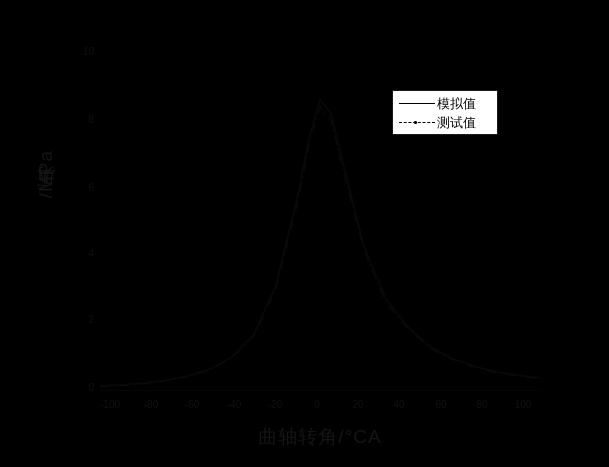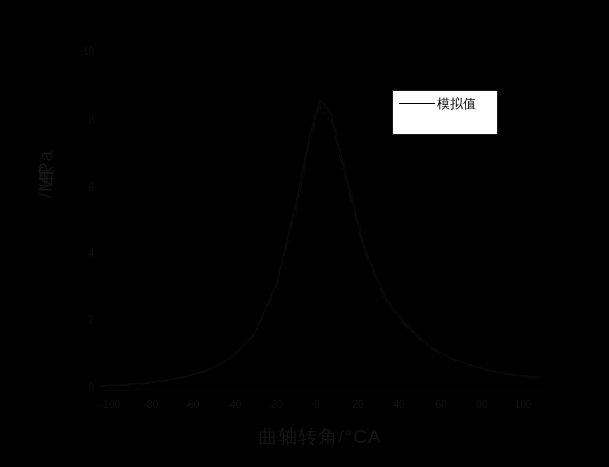--- a/index.html
+++ b/index.html
@@ -190,15 +190,22 @@
   <div class="axis-title-x">曲轴转角/°CA</div>
   <div class="axis-title-y">压力/MPa</div>
 
   <div class="legend">
     <div class="legend-row">
       <span class="legend-swatch">
           <span class="solid"></span>
         </span>
       <span class="legend-label">模拟值</span>
     </div>
+    <div class="legend-row">
+      <span class="legend-swatch">
+          <span class="dashdot"></span>
+          <span class="dashdot-dot"></span>
+        </span>
+      <span class="legend-label">测试值</span>
+    </div>
   </div>
 
 </div>
 
 </body></html>

